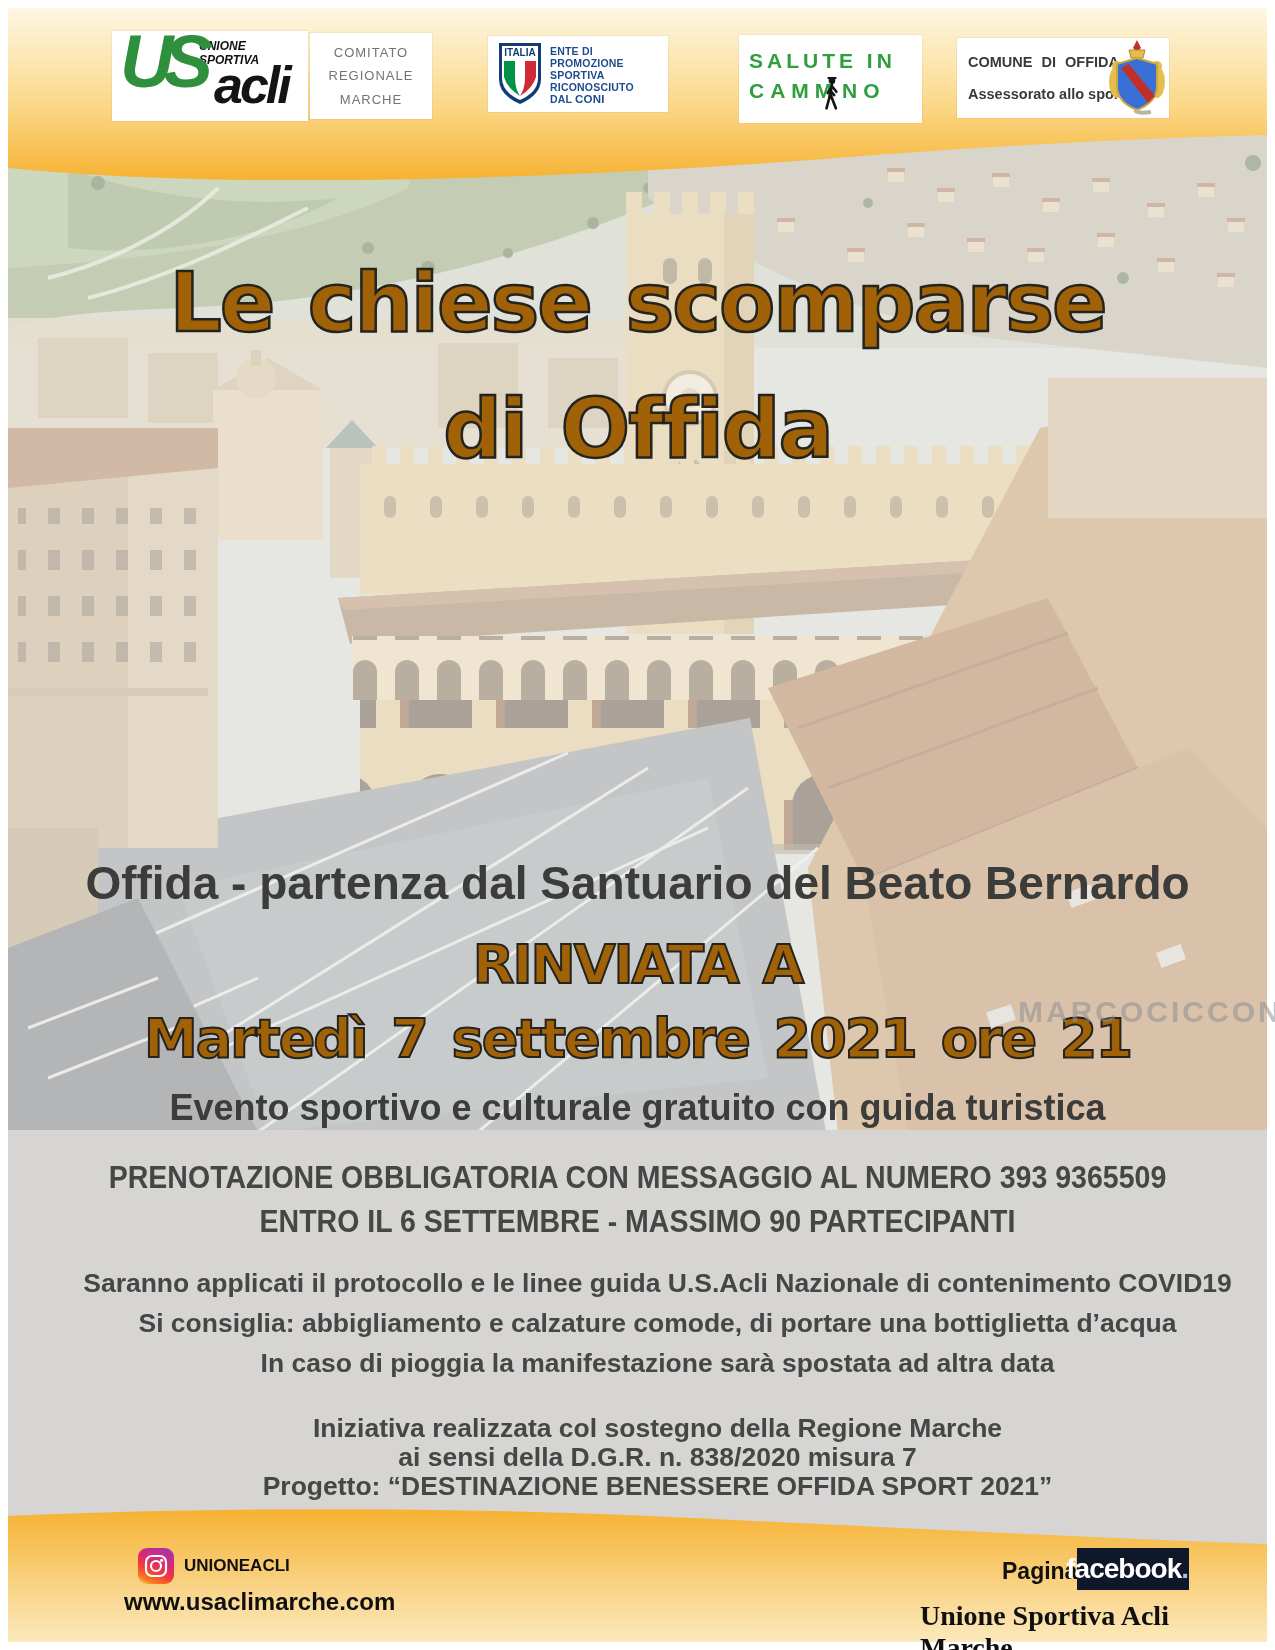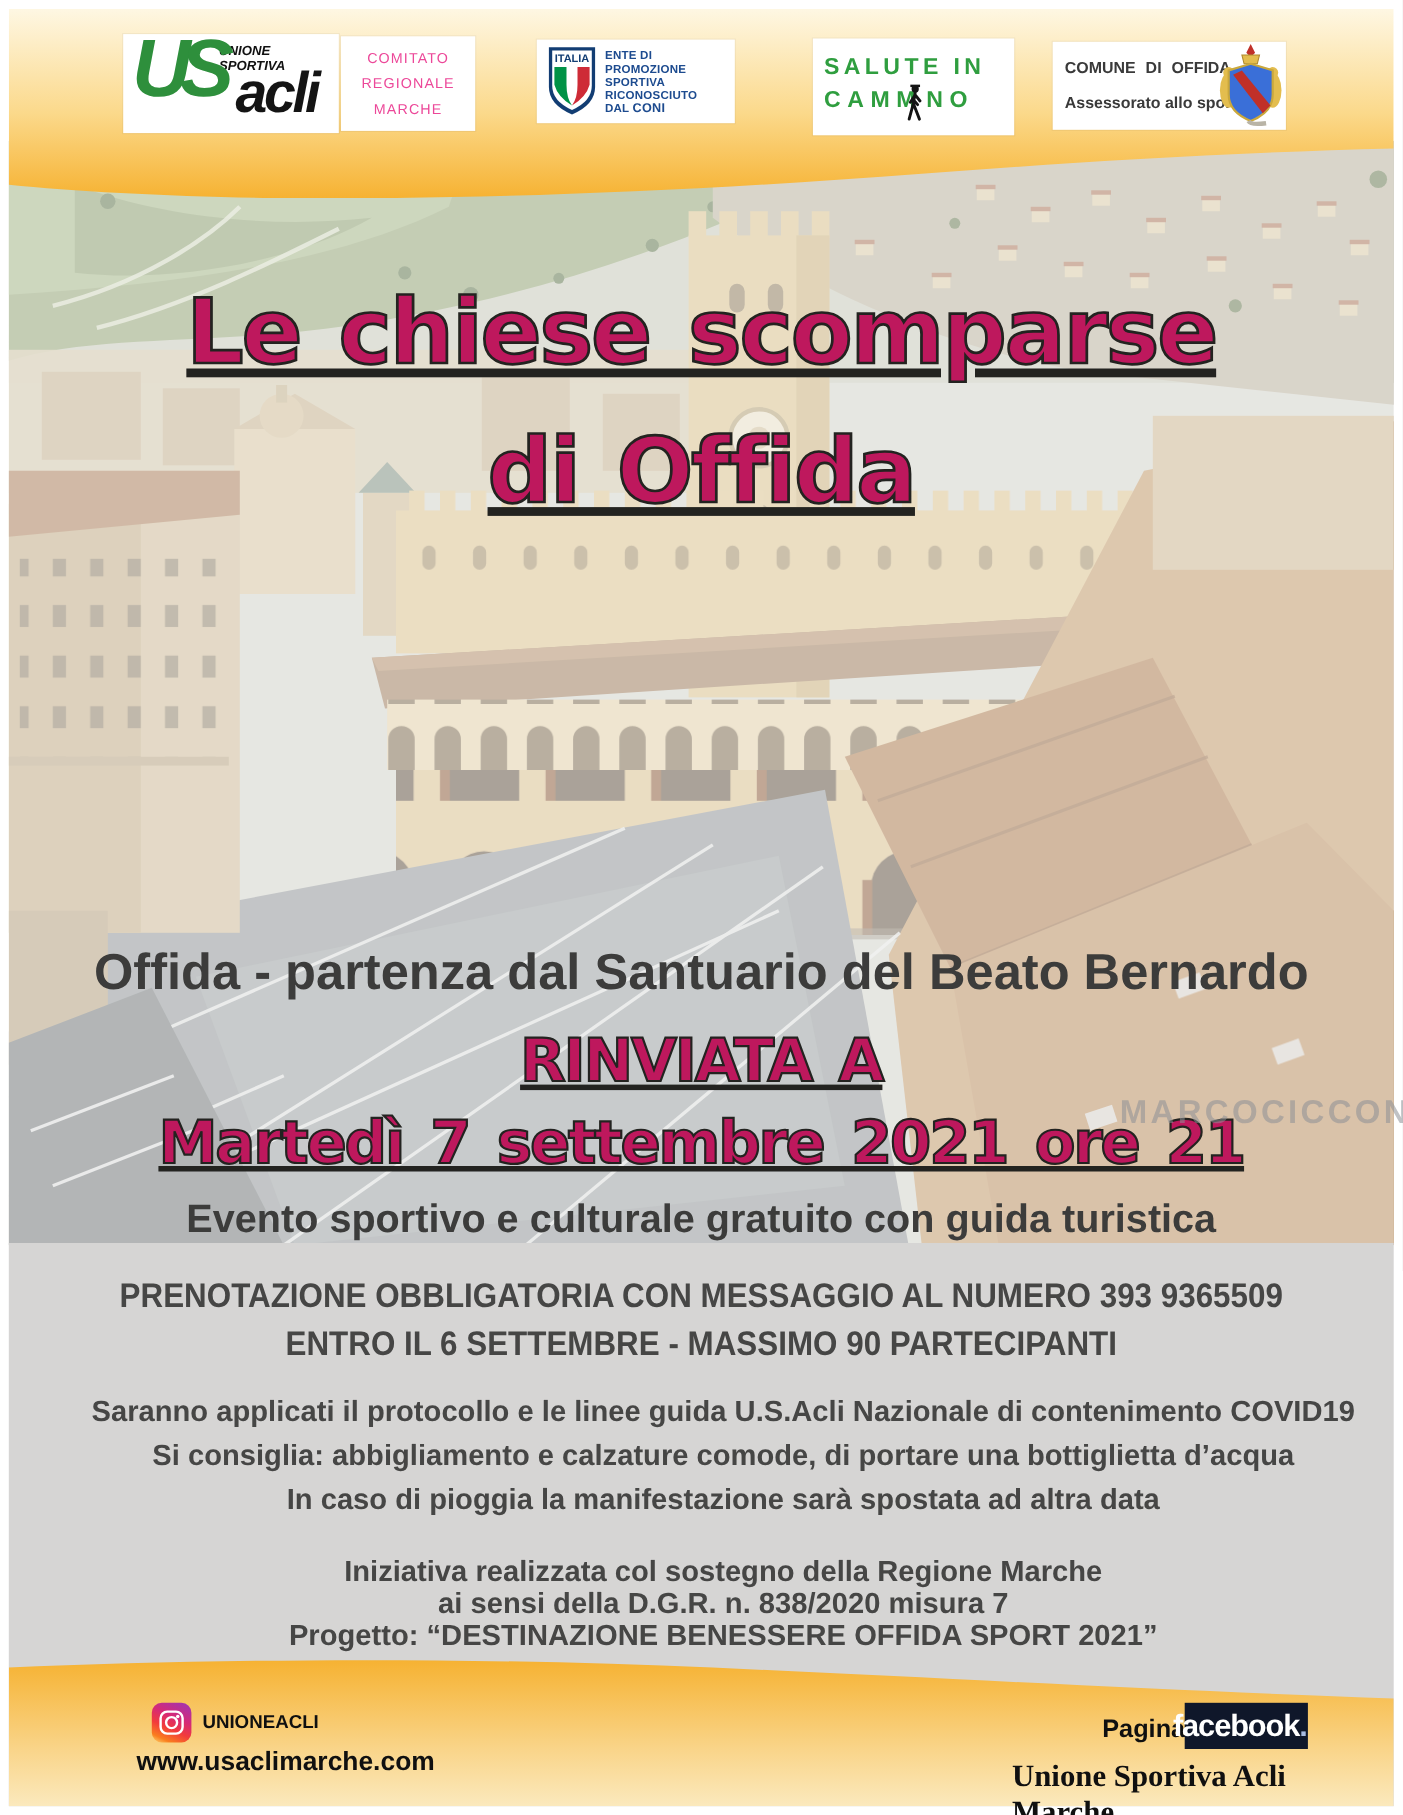--- a/index.html
+++ b/index.html
@@ -11,32 +11,32 @@
   .band-svg{display:block;}
 
   
   .logobox{position:absolute;background:#ffffff;box-shadow:0 0 0 1px rgba(0,0,0,0.04);}
   .usacli-tag{position:absolute;left:87px;top:8px;font-size:12px;font-weight:bold;font-style:italic;color:#111;}
   .usacli-us{position:absolute;left:8px;top:-6px;font-size:74px;font-weight:bold;font-style:italic;
              color:#2e8f3c;letter-spacing:-10px;line-height:1;}
   .usacli-acli{position:absolute;left:102px;top:28px;font-size:52px;font-weight:bold;font-style:italic;
                color:#141414;letter-spacing:-3px;line-height:1;}
   .committee{display:flex;flex-direction:column;justify-content:space-around;align-items:center;
-             padding:8px 0;box-sizing:border-box;font-size:13px;color:#ec4899;letter-spacing:1px;}
+             padding:8px 0;box-sizing:border-box;font-size:13px;color:#737373;letter-spacing:1px;}
   .coni-text{position:absolute;left:62px;top:9px;font-size:10.5px;line-height:12px;font-weight:bold;
              color:#1d4b8f;letter-spacing:0.2px;}
   .salute-line1{position:absolute;left:10px;top:14px;font-size:21px;font-weight:bold;color:#2f9e3f;letter-spacing:4px;}
   .salute-line2{position:absolute;left:10px;top:44px;font-size:21px;font-weight:bold;color:#2f9e3f;letter-spacing:6px;}
   .comune-l1{position:absolute;left:11px;top:16px;font-size:14.5px;font-weight:bold;color:#3a3a3a;word-spacing:5px;}
   .comune-l2{position:absolute;left:11px;top:48px;font-size:14.5px;font-weight:bold;color:#3a3a3a;}
 
   
   .photo-text{left:0;width:100%;text-align:center;line-height:1;}
-  .chunky{font-family:"DejaVu Sans",sans-serif;font-weight:bold;color:#be185d;
-          -webkit-text-stroke:2.5px #232320;letter-spacing:-2px;word-spacing:8px;text-decoration:underline;}
+  .chunky{font-family:"DejaVu Sans",sans-serif;font-weight:bold;color:#a16207;
+          -webkit-text-stroke:2.5px #232320;letter-spacing:-2px;word-spacing:8px;}
   .title{font-size:82px;}
   .bigline{font-size:54px;-webkit-text-stroke:2px #232320;}
   .soft{font-weight:bold;color:#3c3c3b;}
   .watermark{color:rgba(140,144,150,0.55);font-weight:bold;letter-spacing:3px;font-size:30px;}
 
   
   .grayband{left:8px;right:8px;top:1130px;bottom:8px;background:#d6d5d4;}
   .info{left:0;width:100%;text-align:center;color:#464645;font-weight:bold;line-height:1.15;}
   .cond{transform:scaleX(0.92);transform-origin:50% 50%;font-size:31px;letter-spacing:0px;}
   .mid{font-size:26.5px;padding-left:20px;}

